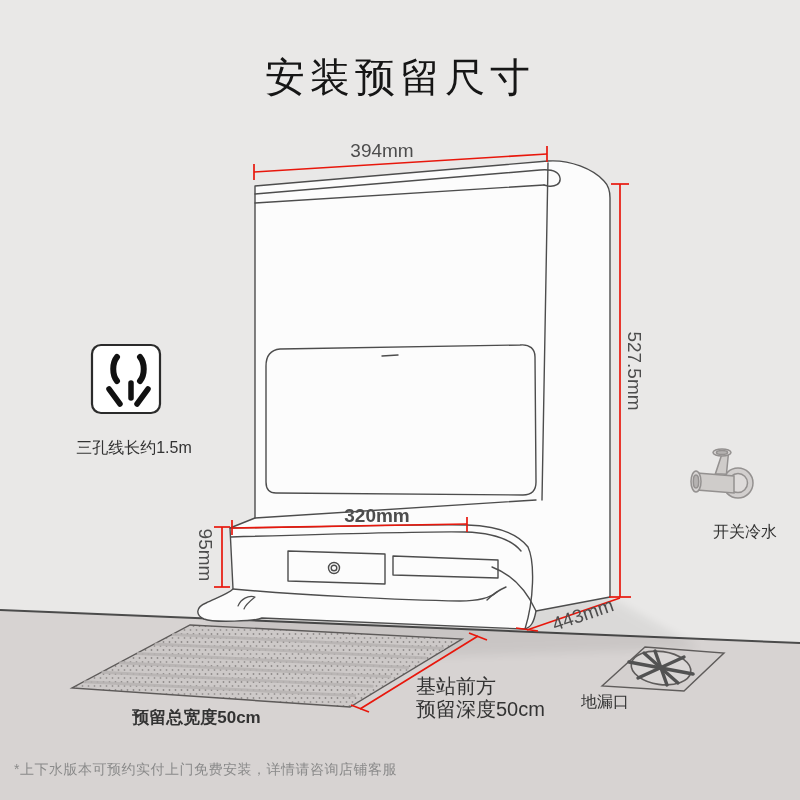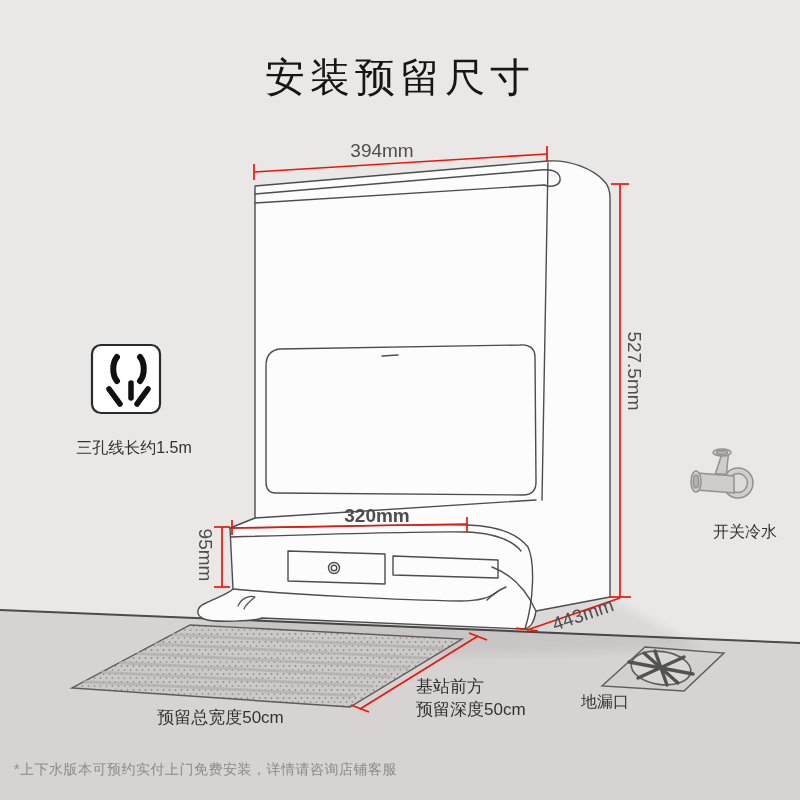--- a/index.html
+++ b/index.html
@@ -162,21 +162,21 @@
   <div class="dim rotDepth" style="left:533px;top:604px;width:100px;">443mm</div>
 
   <div class="lbl center" style="left:60px;top:406px;width:148px;font-size:16px;margin-top:32px;">三孔线长约1.5m</div>
 
   <div class="lbl center" style="left:682px;top:505px;width:126px;font-size:16px;line-height:21px;margin-top:16px;">
     <div>开关冷水</div>
   </div>
 
   <div class="lbl" style="left:581px;top:692px;font-size:16px;">地漏口</div>
 
-  <div class="lbl center" style="left:118px;top:707px;width:205px;font-size:17px;">预留总宽度50cm</div>
+  <div class="lbl center" style="left:94px;top:707px;width:205px;font-size:17px;font-weight:bold;">预留总宽度50cm</div>
 
-  <div class="lbl" style="left:416px;top:675px;font-size:17px;line-height:23px;">
+  <div class="lbl" style="left:416px;top:675px;font-size:20px;line-height:23px;">
     <div>基站前方</div>
     <div>预留深度50cm</div>
   </div>
 
   <div class="footnote">*上下水版本可预约实付上门免费安装，详情请咨询店铺客服</div>
 </div>
 
 </body></html>

